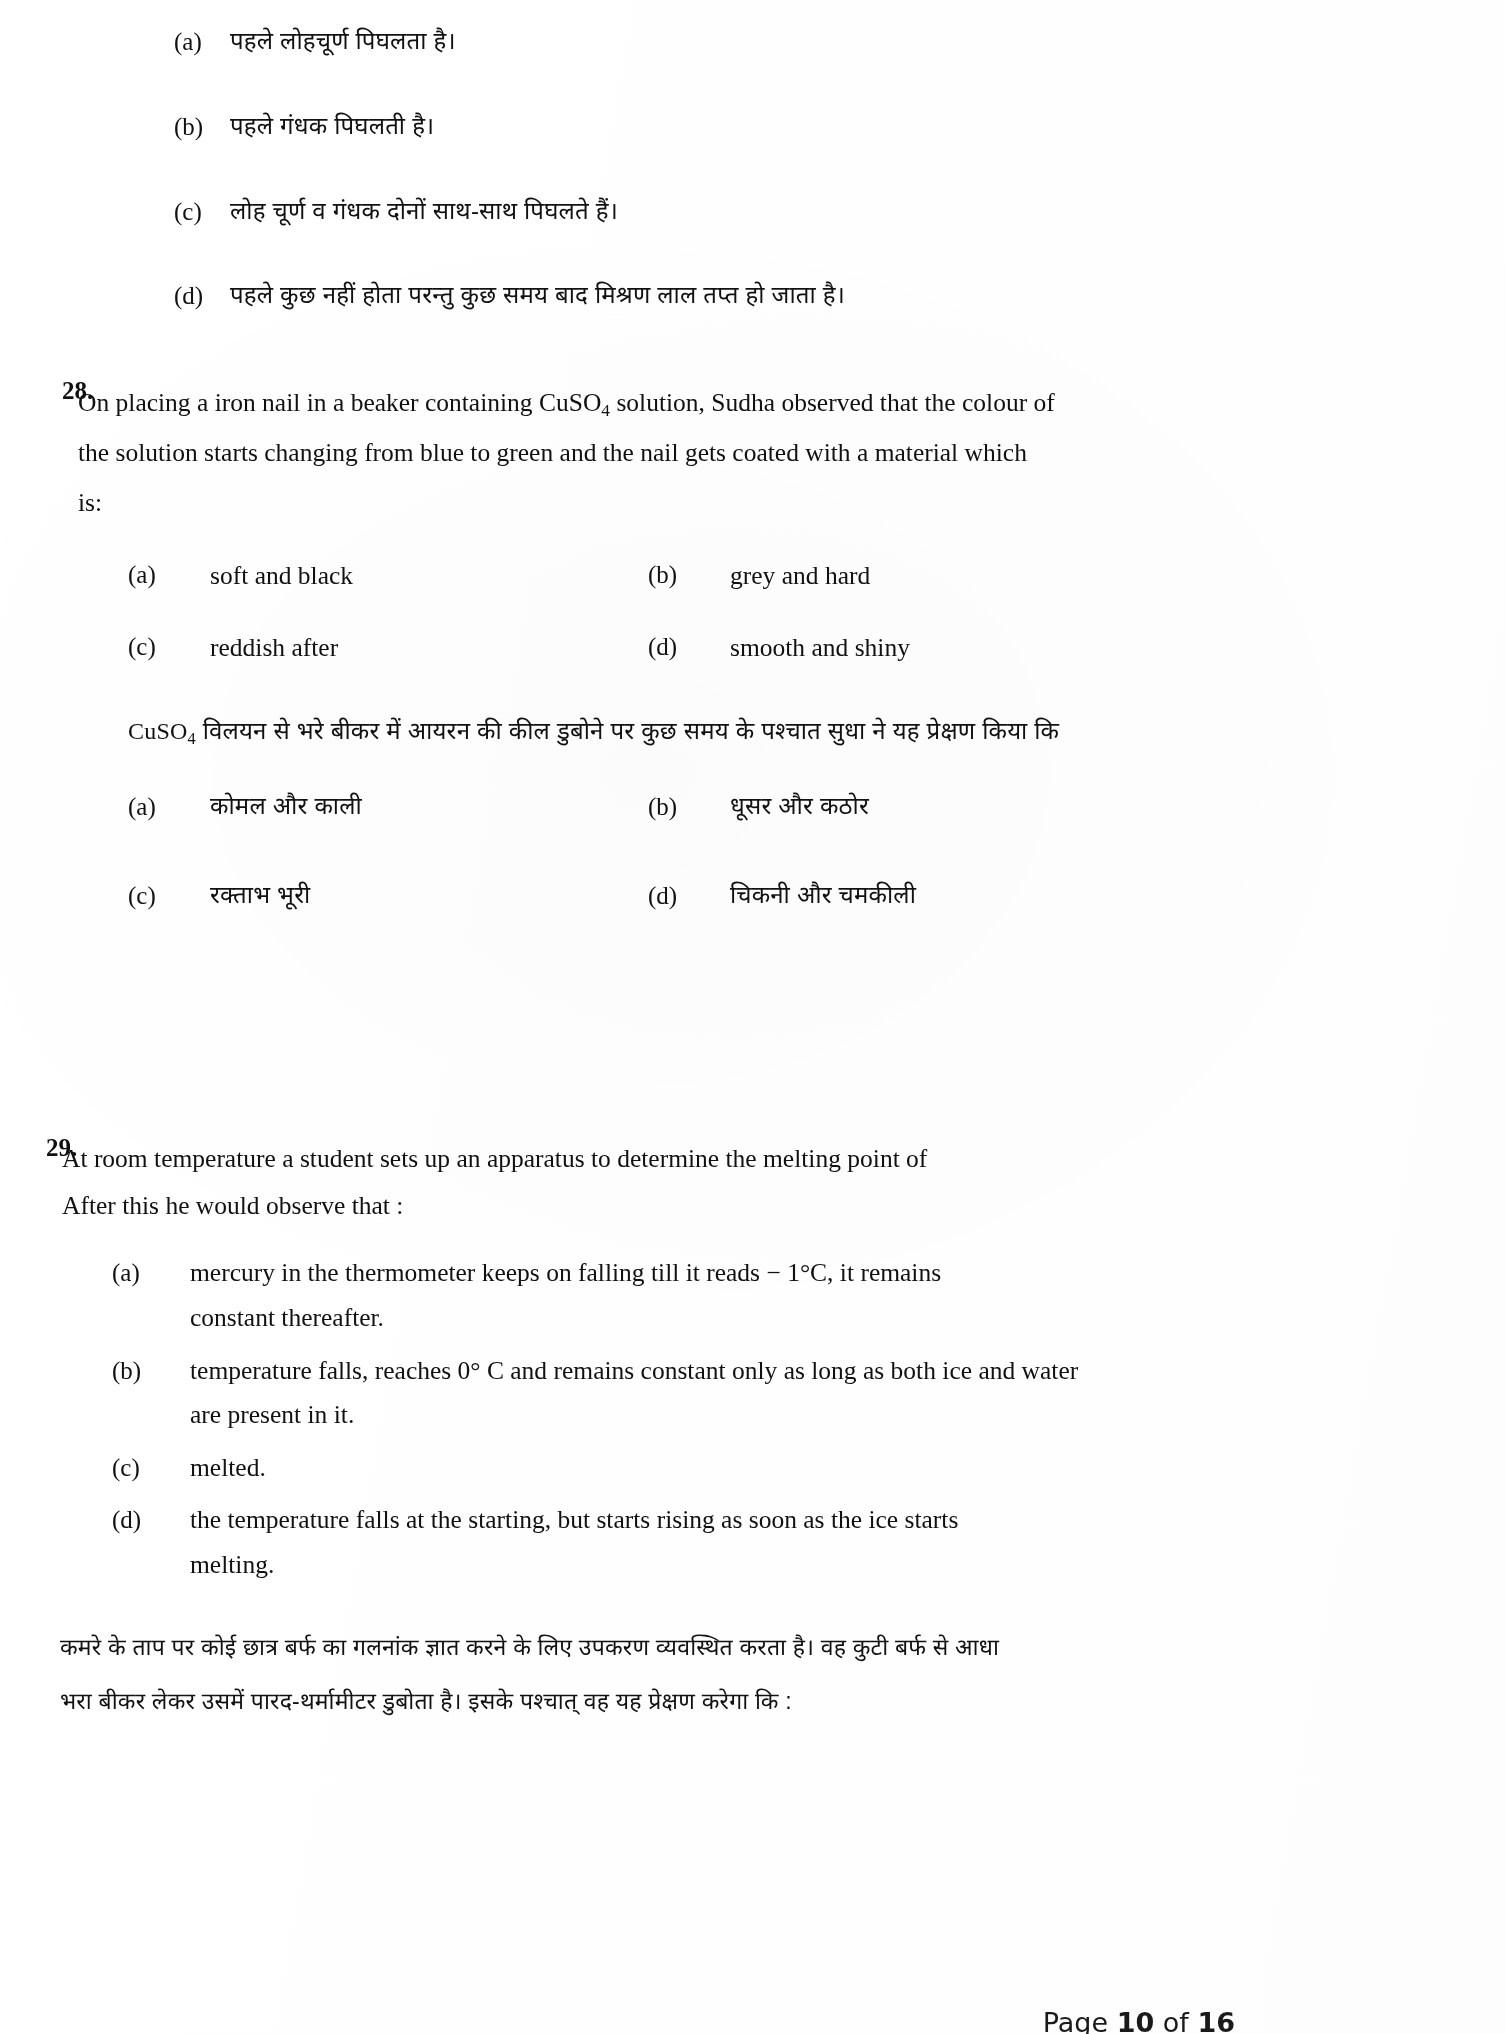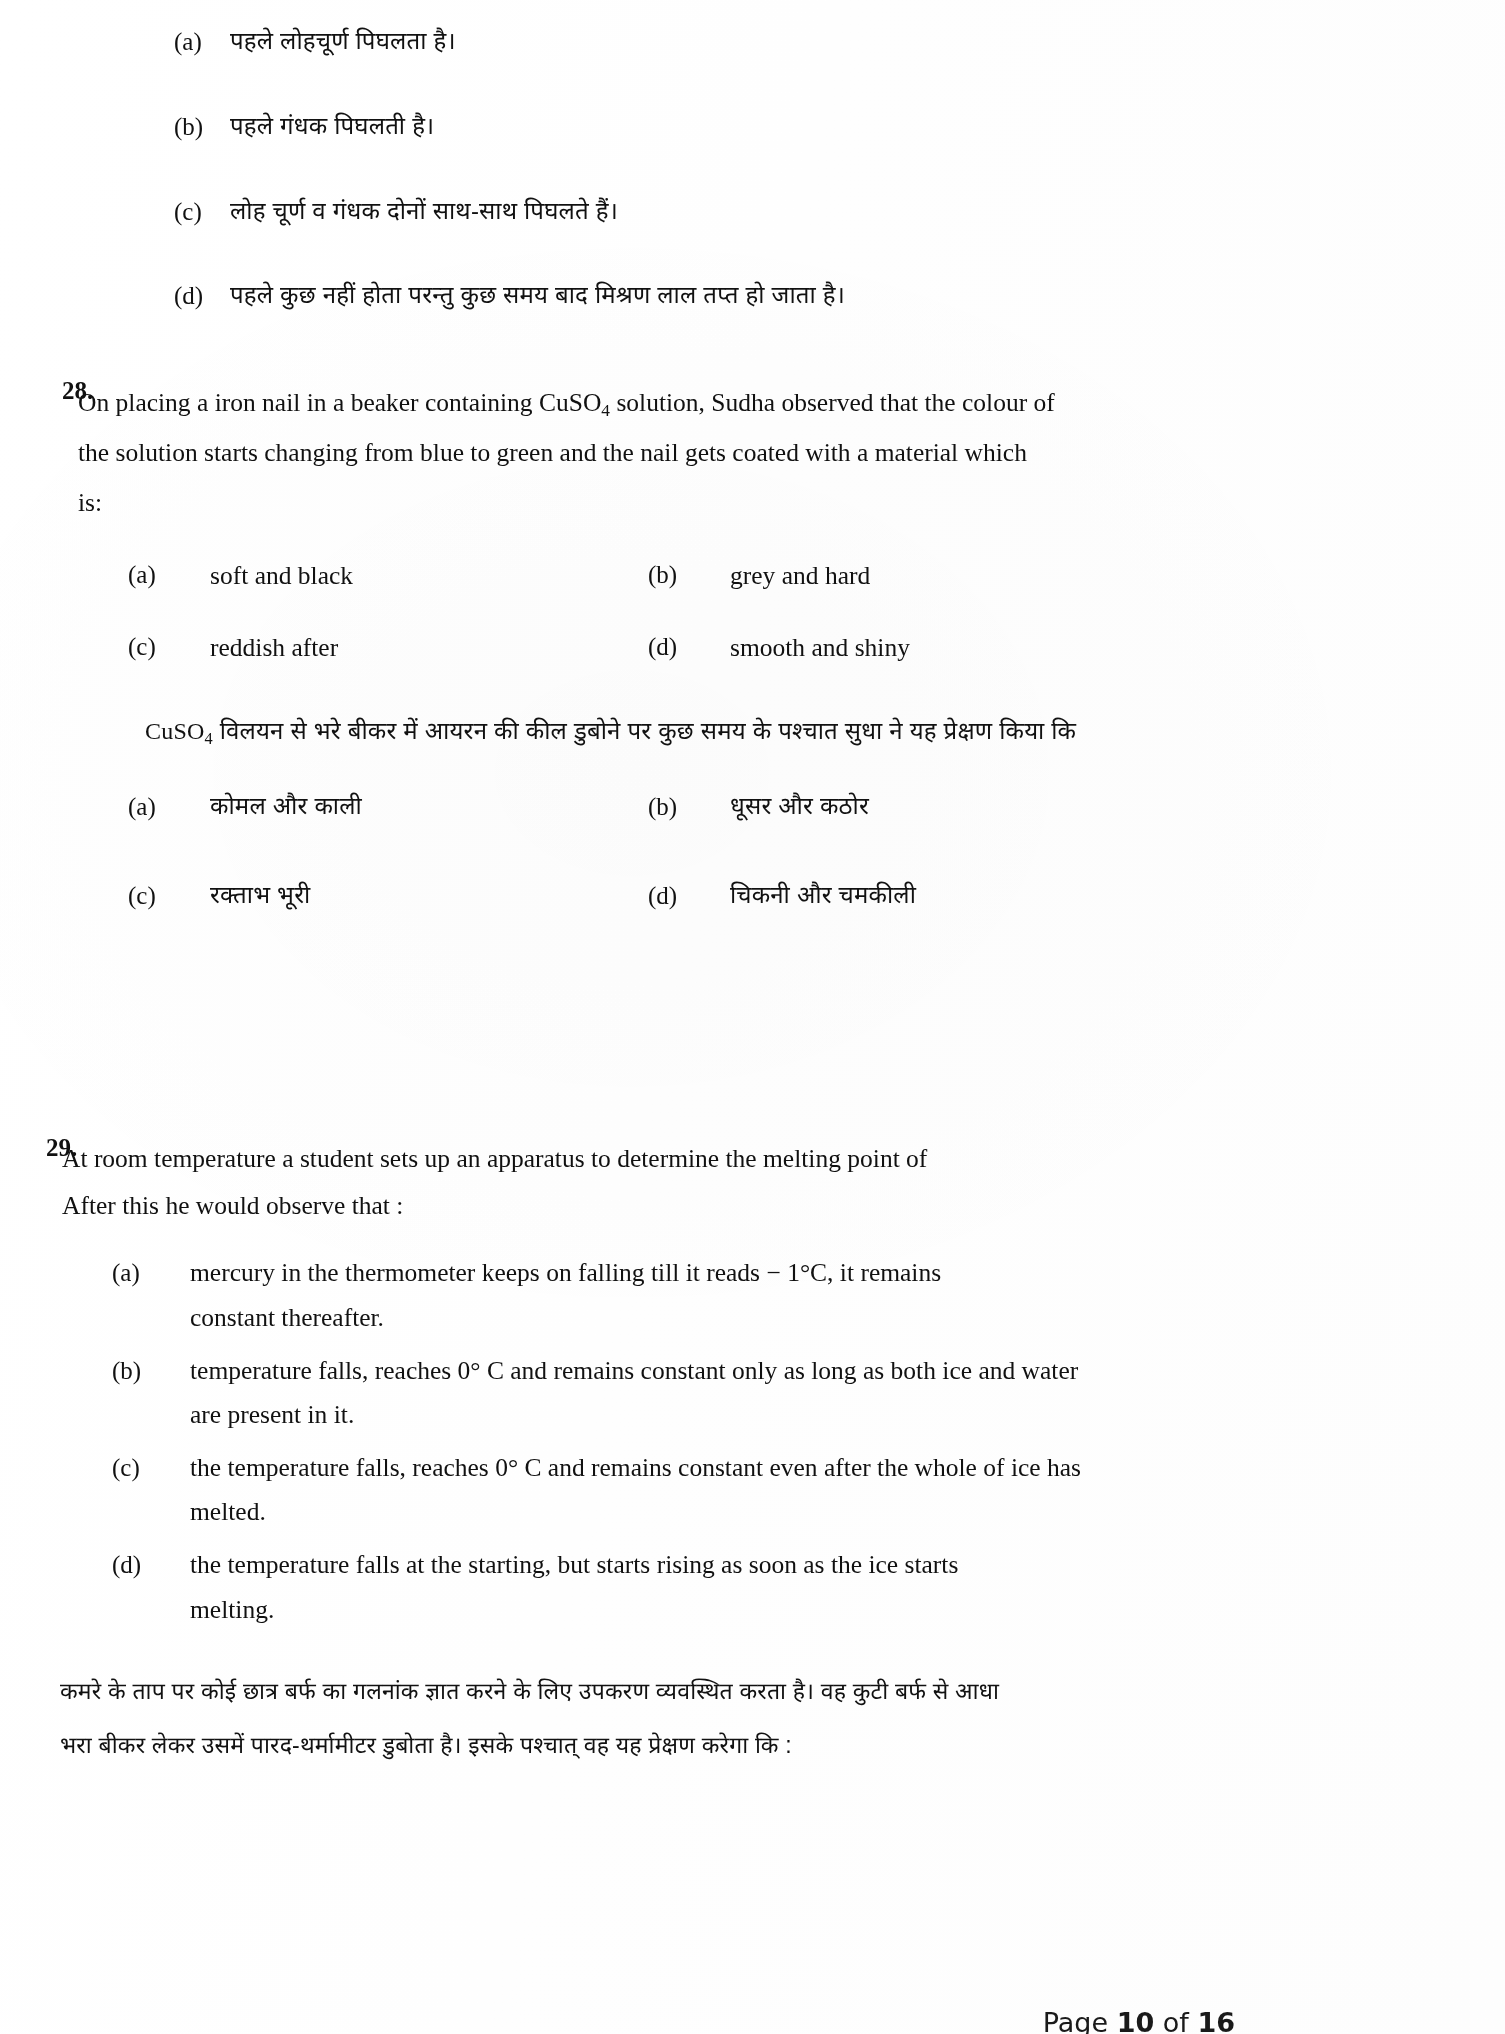--- a/index.html
+++ b/index.html
@@ -182,21 +182,21 @@
         <div class="opttext">reddish after</div>
       </div>
       <div class="optcell right">
         <div class="optlabel">(d)</div>
         <div class="opttext">smooth and shiny</div>
       </div>
     </div>
 
     <div style="height:30px;"></div>
 
-    <div style="padding-left:112px;margin-left:17px;">
+    <div style="padding-left:112px;">
       <div class="hi-line justified" style="width:1000px;">
         <span style="font-family:'Liberation Serif', serif;">CuSO</span><sub style="font-family:'Liberation Serif', serif;">4</sub><span> विलयन से भरे बीकर में आयरन की कील डुबोने पर कुछ समय के पश्चात सुधा ने यह प्रेक्षण किया कि</span>
       </div>
     </div>
 
     <div style="height:24px;"></div>
 
     <div class="optgrid" style="padding-left:112px;">
       <div class="optcell left">
         <div class="optlabel">(a)</div>
@@ -250,21 +250,20 @@
         <div>temperature falls, reaches 0° C and remains constant only as long as both ice and  water</div>
         <div>are present in it.</div>
       </div>
     </div>
 
     <div style="height:8px;"></div>
 
     <div class="optrow" style="padding-left:112px;">
       <div class="optlabel" style="line-height:1.75;">(c)</div>
       <div class="opttext" style="line-height:1.75; width:920px;">
-        <div>the temperature falls, reaches 0° C and remains constant even after the whole of   ice  has</div>
         <div>melted.</div>
       </div>
     </div>
 
     <div style="height:8px;"></div>
 
     <div class="optrow" style="padding-left:112px;">
       <div class="optlabel" style="line-height:1.75;">(d)</div>
       <div class="opttext" style="line-height:1.75; width:920px;">
         <div>the  temperature  falls  at  the  starting,  but  starts  rising  as  soon  as  the  ice  starts</div>

